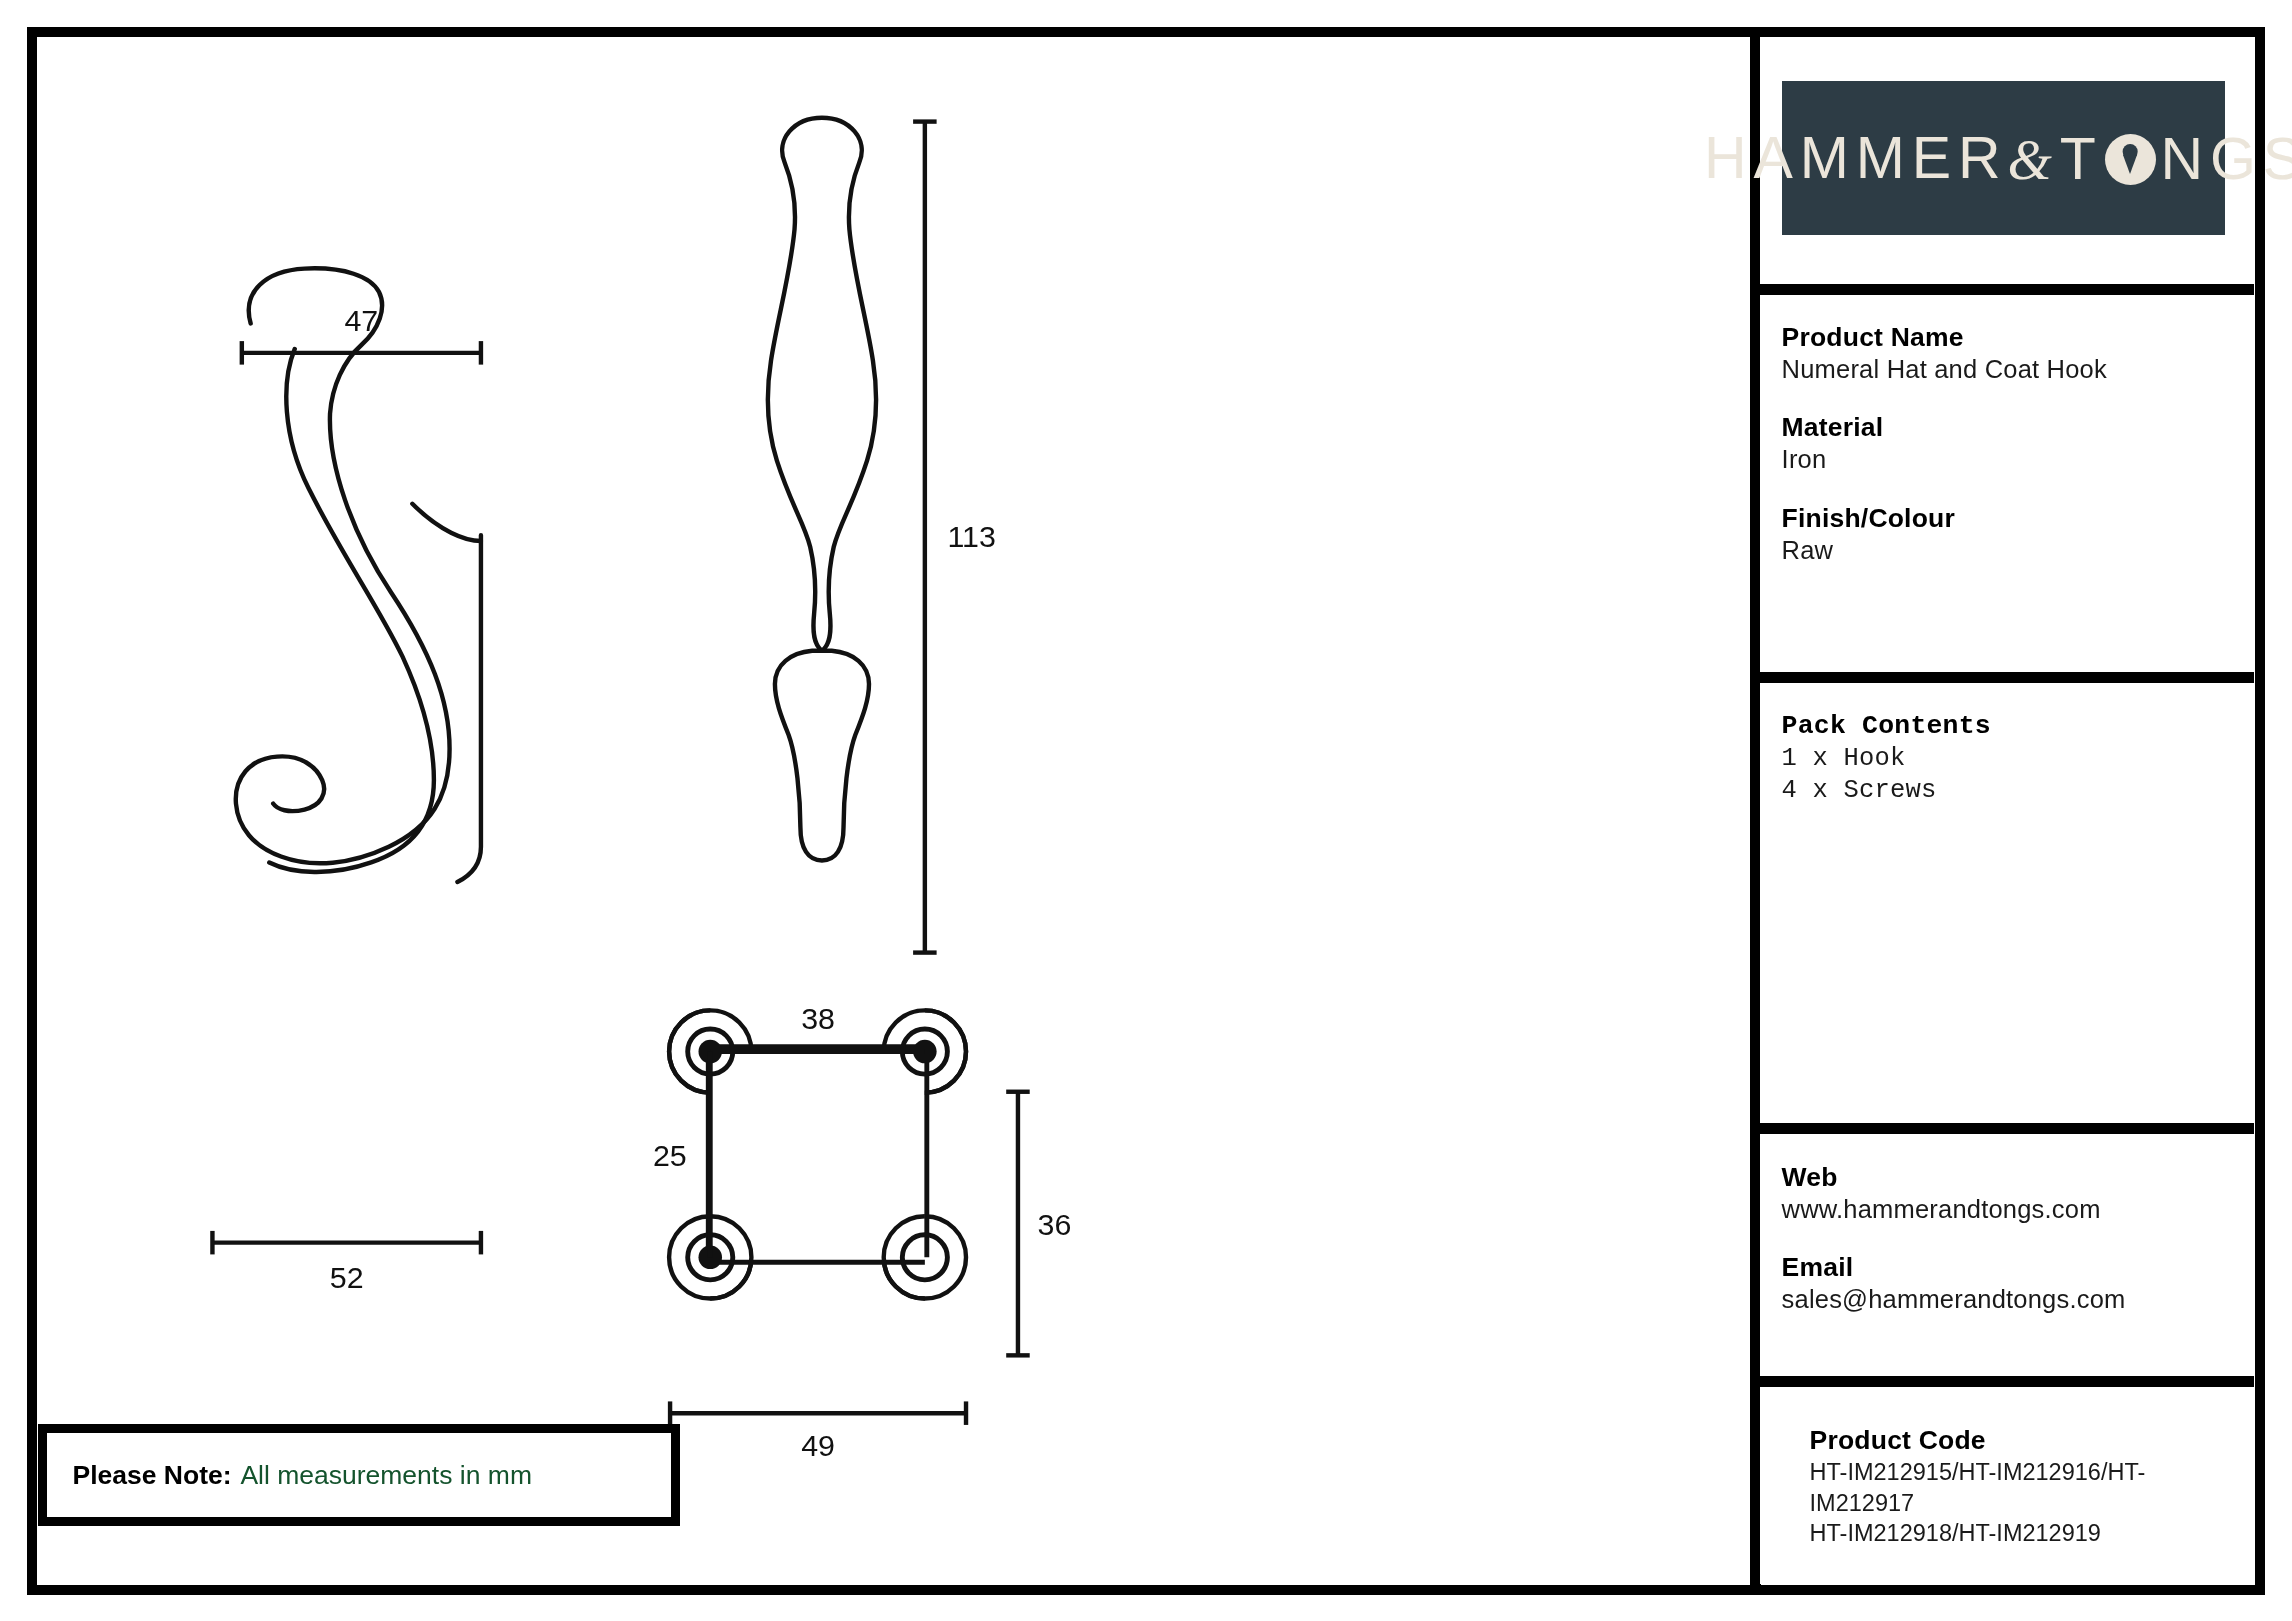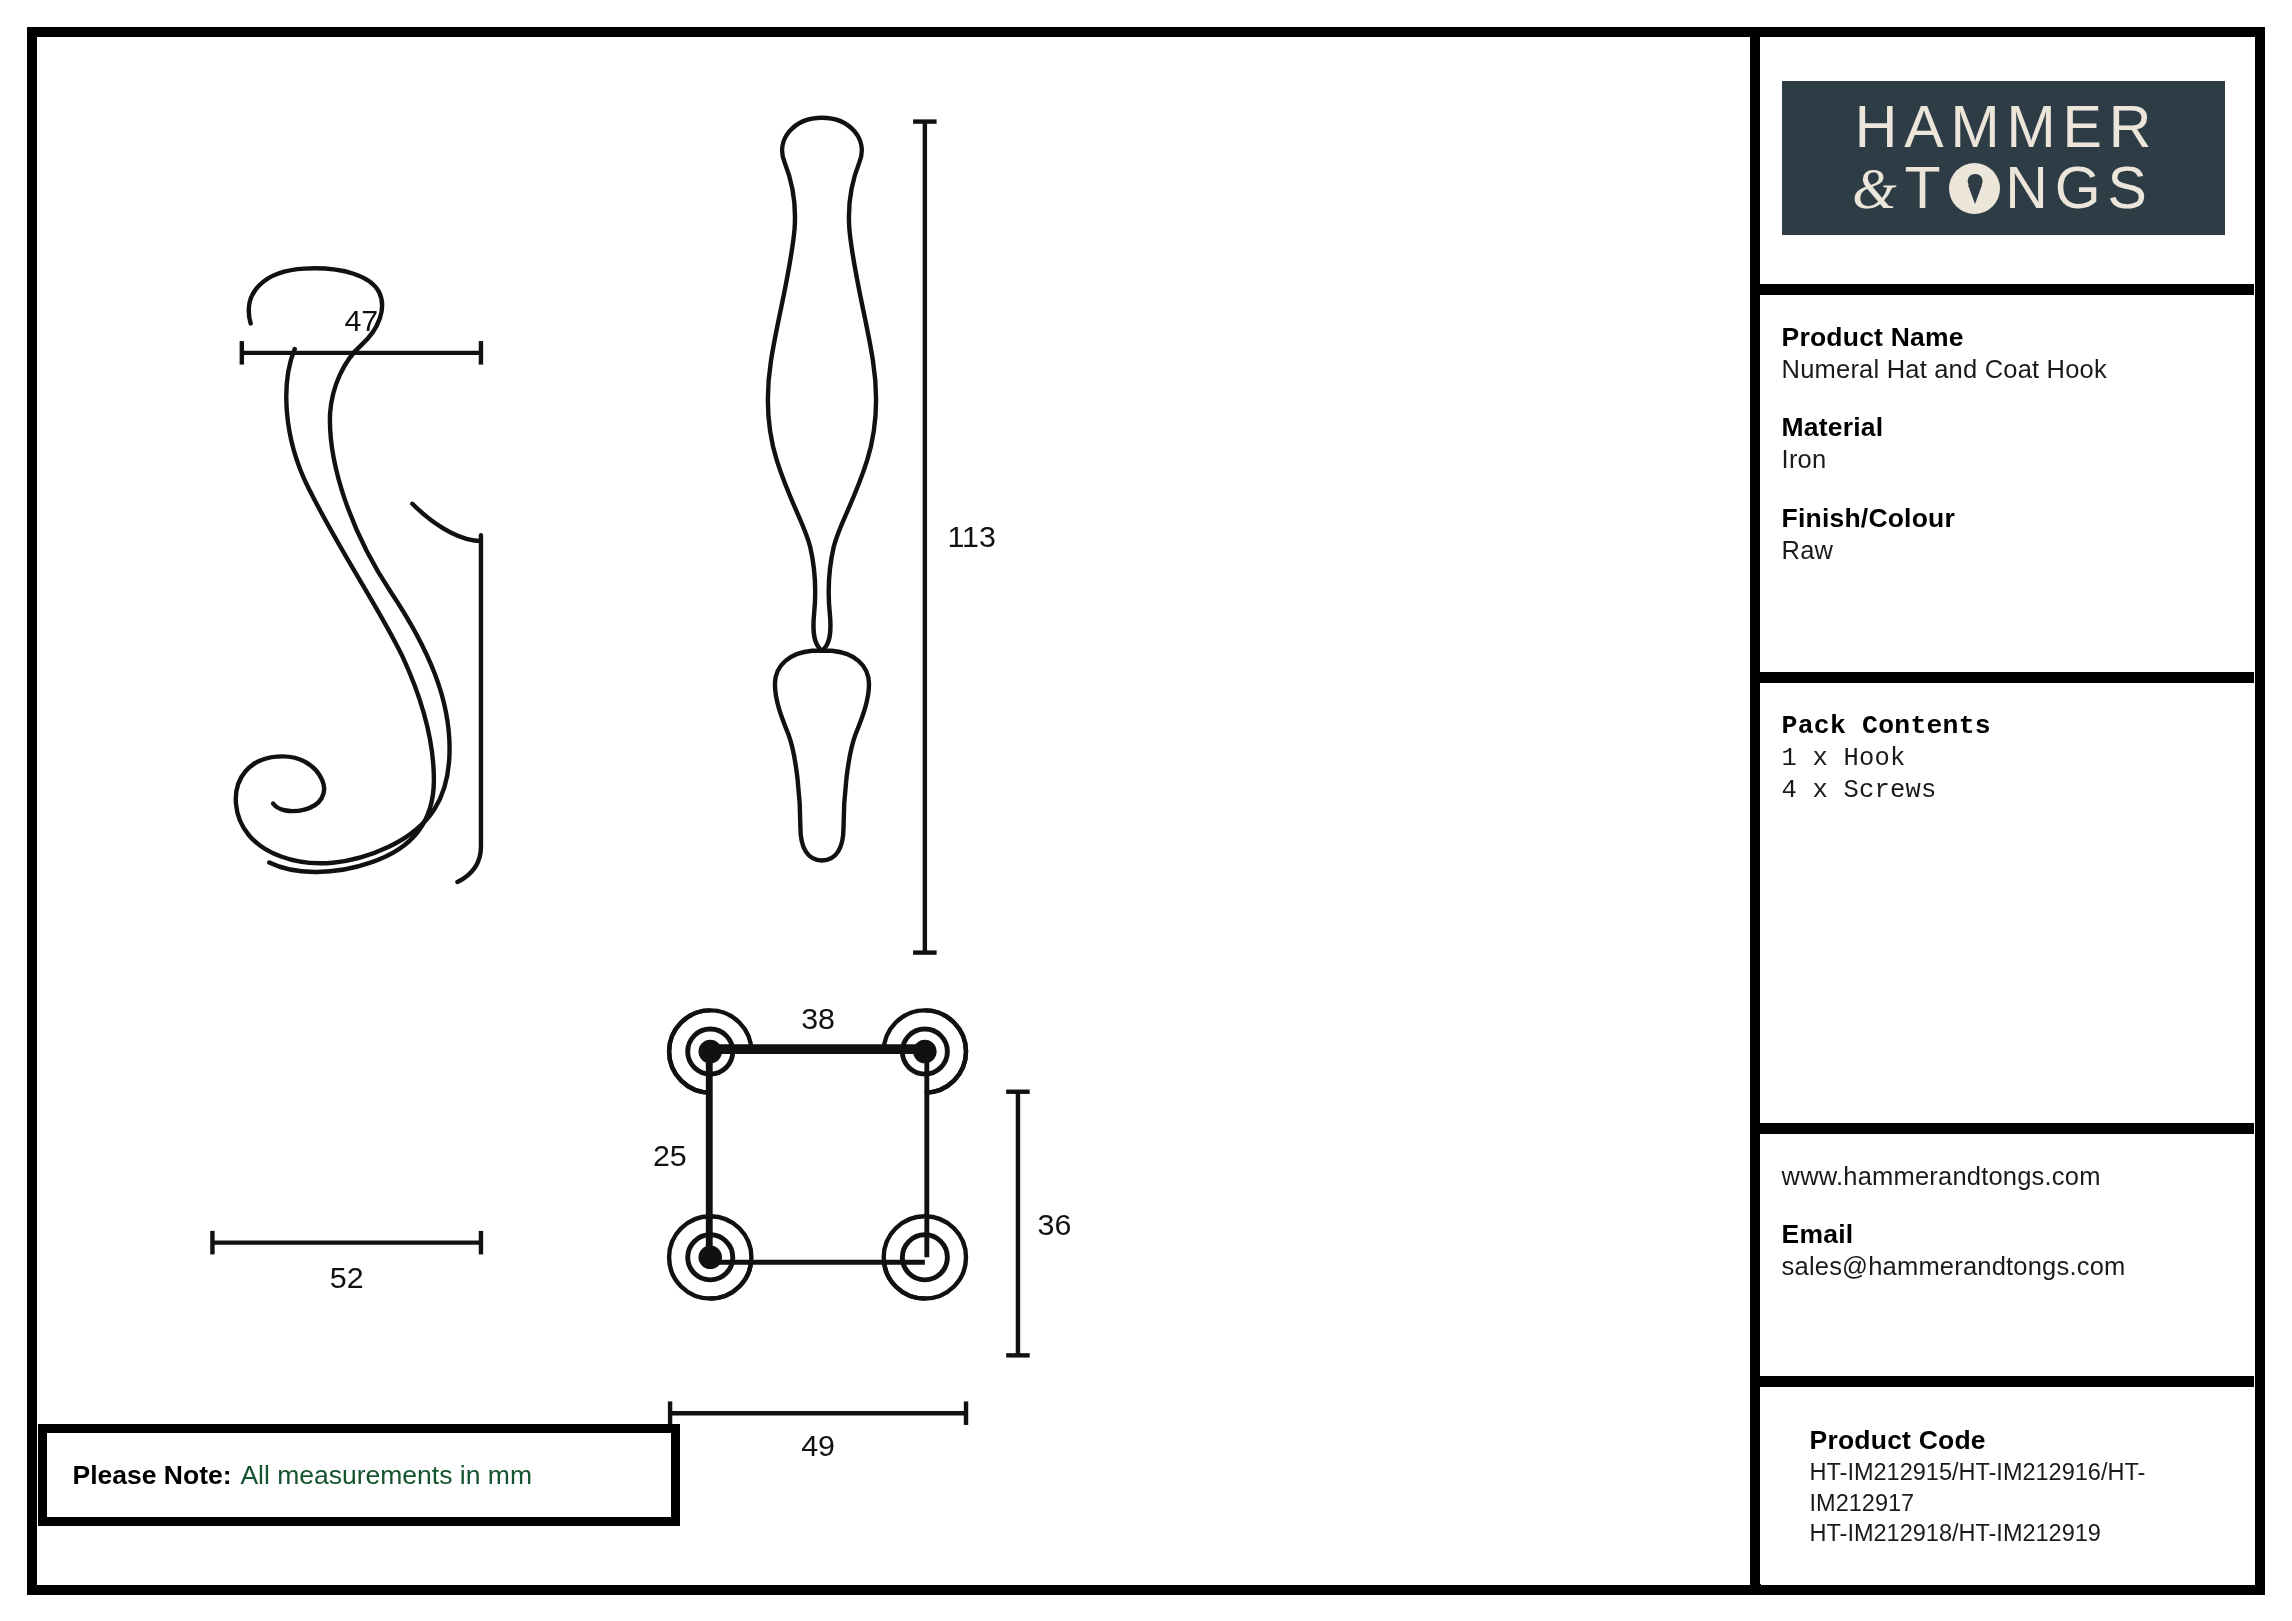--- a/index.html
+++ b/index.html
@@ -72,21 +72,21 @@
   .hsep-3 { top: 1086px; }
   .hsep-4 { top: 1339px; }
 
   
   .logo-box {
     position: absolute;
     left: 21.6px; top: 44px;
     width: 443px; height: 154px;
     background: #2d3c45;
     display: flex;
-    flex-direction: column;
+    flex-direction: row;
     align-items: center;
     justify-content: center;
   }
   .logo-line1 {
     font-family: "Liberation Sans", sans-serif;
     font-size: 59px;
     letter-spacing: 6.9px;
     color: #ebe5da;
     line-height: 1;
     font-weight: 400;
@@ -389,20 +389,21 @@
           <div class="field-label">Pack Contents</div>
           <div class="field-value">1 x Hook</div>
           <div class="field-value">4 x Screws</div>
         </div>
       </div>
     </div>
 
     <div class="info-section sec-contact">
       <div class="inner">
         <div class="field">
+          <div class="field-label">Web</div>
           <div class="field-value">www.hammerandtongs.com</div>
         </div>
         <div class="field">
           <div class="field-label">Email</div>
           <div class="field-value">sales@hammerandtongs.com</div>
         </div>
       </div>
     </div>
 
     <div class="info-section sec-code">

